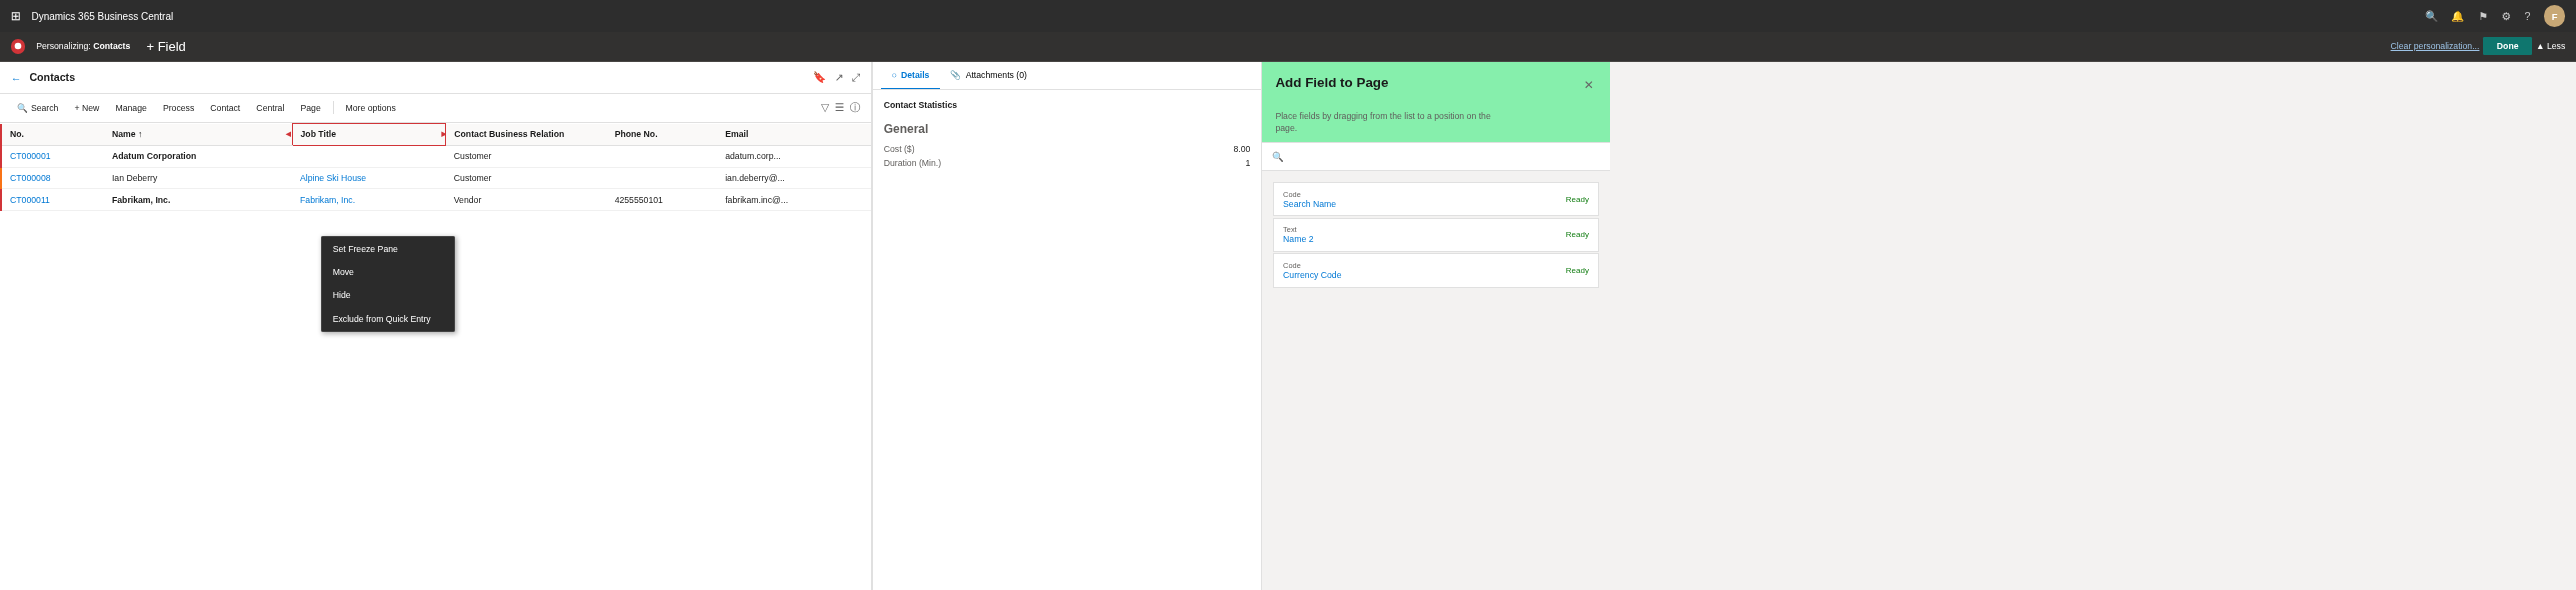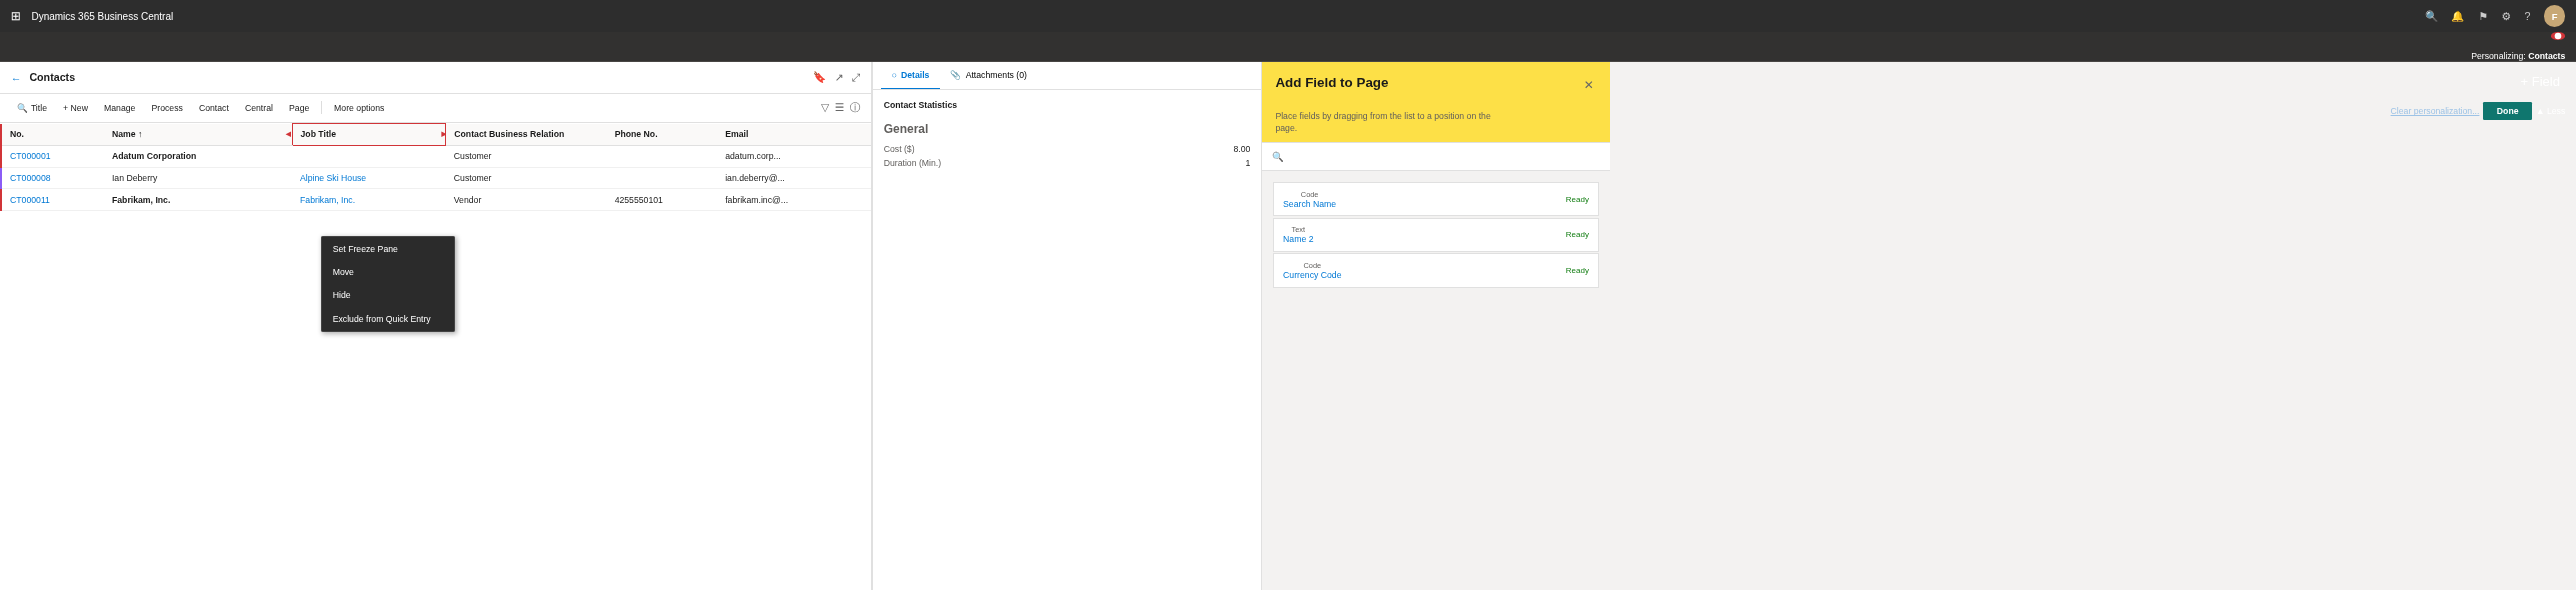--- a/index.html
+++ b/index.html
@@ -21,28 +21,27 @@
     .top-nav-icon { color: #ccc; font-size: 10.7px; cursor: pointer; }
     .top-nav-avatar {
       width: 21.5px; height: 21.5px; border-radius: 50%;
       background: #c8a876; color: white; display: flex; align-items: center;
       justify-content: center; font-size: 9.4px; font-weight: 600; cursor: pointer;
     }
 
     
     .personalizing-bar {
       display: flex;
-      align-items: flex-end;
+      align-items: center;
       background: #1a1a2e;
       background: #323130;
       height: 29.5px;
       padding: 0 10.7px;
       gap: 10.7px;
       border-bottom: 0.7px solid #484644;
-      flex-direction: column;
     }
     .personalizing-circle {
       width: 14.8px; height: 14.8px; border-radius: 50%;
       background: #d13438; display: flex; align-items: center; justify-content: center;
     }
     .personalizing-text { color: white; font-size: 8.7px; }
     .personalizing-text strong { font-weight: 600; }
     .add-field-btn {
       display: flex; align-items: center; gap: 4px;
       color: white; font-size: 13px; cursor: pointer; padding: 2.7px 5.4px;
@@ -204,21 +203,21 @@
       background: #f3f2f1;
       border-left: 0.7px solid #e0e0e0;
       display: flex;
       flex-direction: column;
     }
     .add-field-header {
       display: flex;
       align-items: flex-start;
       justify-content: space-between;
       padding: 13.4px 13.4px 8px;
-      background: #fde047;
+      background: #86efac;
       border-bottom: 0.7px solid #e0e0e0;
     }
     .add-field-title { font-size: 13.4px; font-weight: 600; color: #1a1a1a; }
     .add-field-desc { font-size: 8.7px; color: #605e5c; margin-top: 20px; max-width: 228px; line-height: 1.4; }
     .close-btn { font-size: 12px; color: #666; cursor: pointer; padding: 2.7px; }
     .add-field-search {
       display: flex;
       align-items: center;
       padding: 8px 10.7px;
       background: white;
@@ -231,21 +230,21 @@
       border: 0.7px solid #e0e0e0;
       padding: 6.7px 9.4px;
       margin-bottom: 1.3px;
       display: flex;
       flex-direction: column;
       gap: 1.3px;
     }
     .field-item-type { font-size: 7.4px; color: #605e5c; }
     .field-item-name { font-size: 8.7px; color: #0078d4; font-weight: 500; cursor: pointer; }
     .field-item-status { font-size: 8px; color: #107c10; margin-left: auto; }
-    .field-item-row { display: flex; align-items: center; justify-content: space-between; text-align: center; }
+    .field-item-row { display: flex; align-items: center; justify-content: space-between; }
 
     
     .row-menu-icon { color: #0078d4; cursor: pointer; padding: 1.3px 2.7px; }
   </style>
 </head>
 <body>
 
 <div class="top-nav">
   <span class="top-nav-grid">⊞</span>
   <span class="top-nav-title">Dynamics 365 Business Central</span>
@@ -288,21 +287,21 @@
       <div class="header-icons">
         <span>🔖</span>
         <span>↗</span>
         <span>⤢</span>
       </div>
     </div>
 
     <div class="toolbar">
       <button class="toolbar-btn">
         <span>🔍</span>
-        <span>Title</span>
+        <span>Search</span>
       </button>
       <button class="toolbar-btn">
         <span>+ New</span>
       </button>
       <button class="toolbar-btn">Manage</button>
       <button class="toolbar-btn">Process</button>
       <button class="toolbar-btn">Contact</button>
       <button class="toolbar-btn">Central</button>
       <button class="toolbar-btn">Page</button>
       <div class="toolbar-sep"></div>
@@ -350,21 +349,21 @@
             </td>
             <td></td>
             <td>Customer</td>
             <td></td>
             <td>adatum.corp...</td>
           </tr>
 
 
 
           <tr>
-            <td style="border-left: 2px solid #8b5cf6;">
+            <td style="border-left: 2px solid #f97316;">
               <span class="link-text">CT000008</span>
             </td>
             <td>Ian Deberry</td>
             <td>
               <span class="link-text">Alpine Ski House</span>
             </td>
             <td>Customer</td>
             <td></td>
             <td>ian.deberry@...</td>
           </tr>

